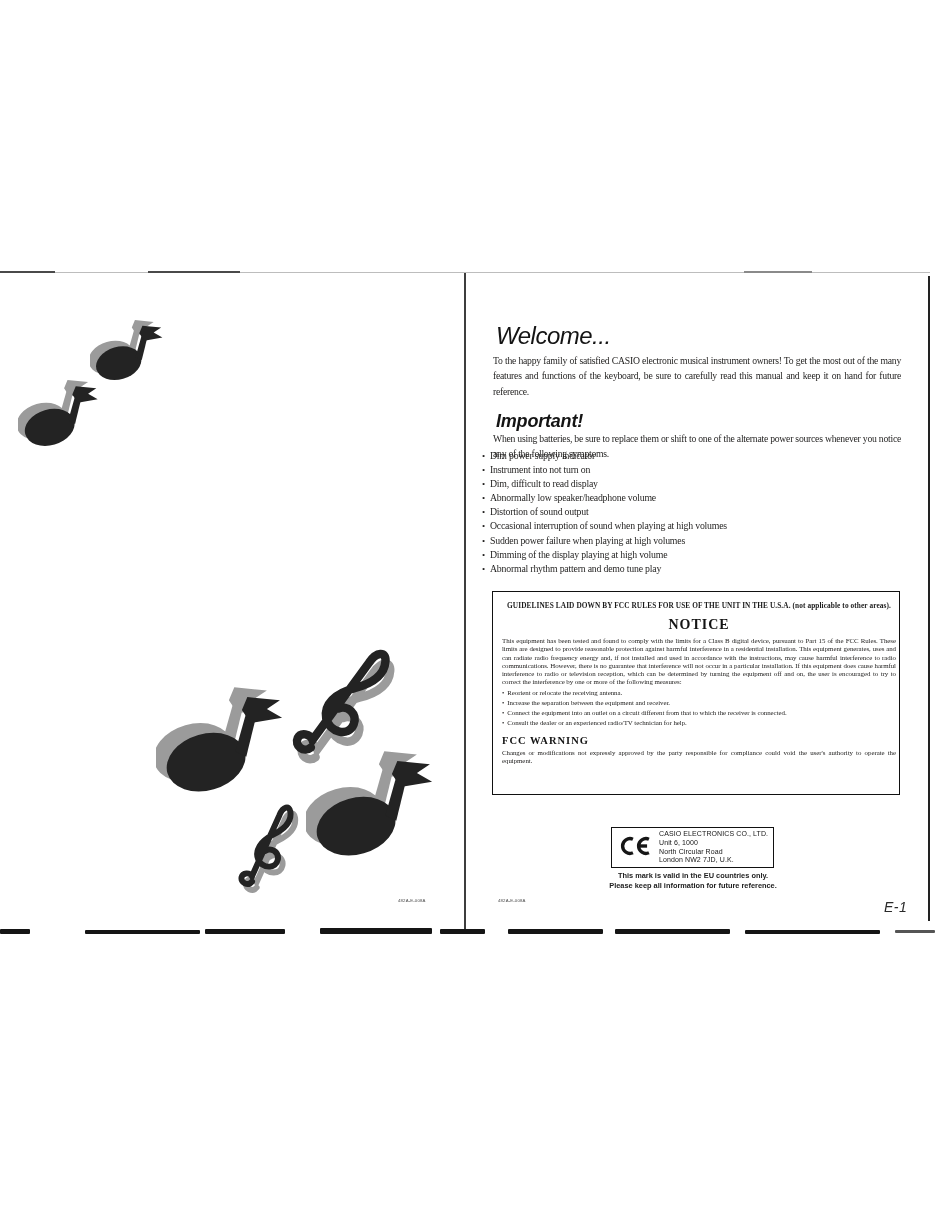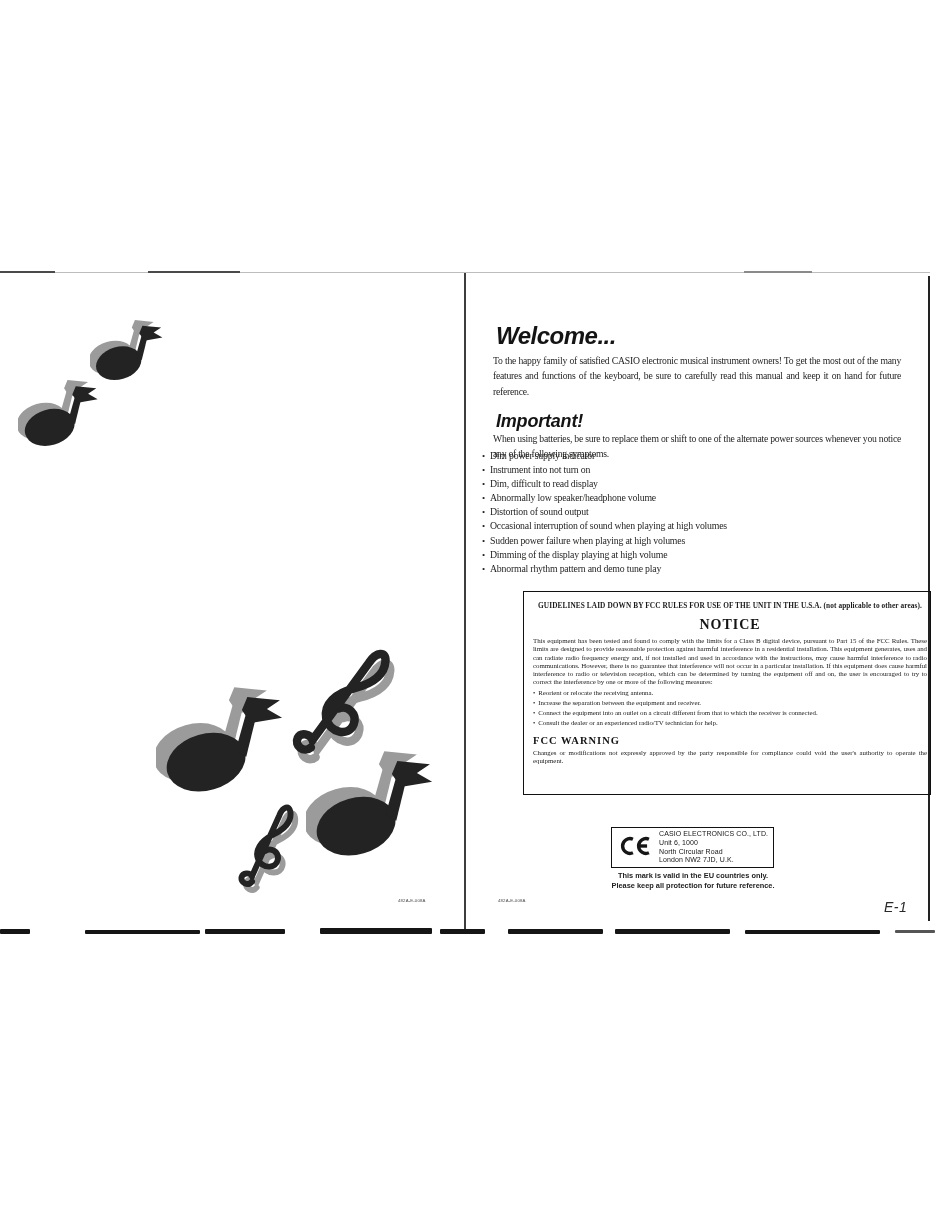--- a/index.html
+++ b/index.html
@@ -19,21 +19,21 @@
   .vline{position:absolute;width:1.5px;background:#3d3d3d;}
   .edge-right{position:absolute;width:2px;background:#222;}
   .dash{position:absolute;background:#151515;border-radius:1px;}
 
   
   .serif{font-family:"Liberation Serif", serif;}
 
   .h-welcome{
     position:absolute;left:496px;top:306px;
     font-family:"Liberation Sans", sans-serif;
-    font-size:24px;font-weight:bold;font-style:italic;
+    font-size:24px;font-weight:normal;font-style:italic;
     letter-spacing:-0.5px;color:#141414;
   }
   .para{
     position:absolute;width:408px;
     font-size:9.7px;line-height:15.8px;
     letter-spacing:-0.25px;
     text-align:justify;color:#201f1e;
   }
   #welcome-body{left:493px;top:343px;}
   .h-important{
@@ -50,21 +50,21 @@
   }
   ul.symptoms li{
     font-size:9.8px;line-height:13.1px;letter-spacing:-0.2px;color:#201f1e;
   }
   ul.symptoms li::before{content:"•";margin-right:5px;font-size:9px;}
 
   
   .fcc-box{
     position:absolute;left:492px;top:591px;width:408px;height:204px;
     border:1.5px solid #111;background:transparent;
-    box-sizing:border-box;padding:9px 3px 0 9px;margin-left:31px;
+    box-sizing:border-box;padding:9px 3px 0 9px;
   }
   .fcc-guidelines{
     font-size:7.3px;font-weight:bold;letter-spacing:0.1px;
     text-align:center;color:#1a1a1a;
   }
   .fcc-title{
     text-align:center;font-weight:bold;font-size:14px;letter-spacing:1px;
     margin-top:7px;color:#141414;
   }
   .fcc-body{
@@ -231,20 +231,20 @@
     </span>
     <div class="ce-text">
       <div>CASIO ELECTRONICS CO., LTD.</div>
       <div>Unit 6, 1000</div>
       <div>North Circular Road</div>
       <div>London NW2 7JD, U.K.</div>
     </div>
   </div>
   <div class="ce-note">
     <div>This mark is valid in the EU countries only.</div>
-    <div>Please keep all protection for future reference.</div>
+    <div>Please keep all information for future reference.</div>
   </div>
 
   <div class="footer-code" style="left:398px;top:898px;">482A-E-008A</div>
   <div class="footer-code" style="left:498px;top:898px;">482A-E-008A</div>
   <div class="page-num">E-1</div>
 
 </div>
 
 </body></html>

